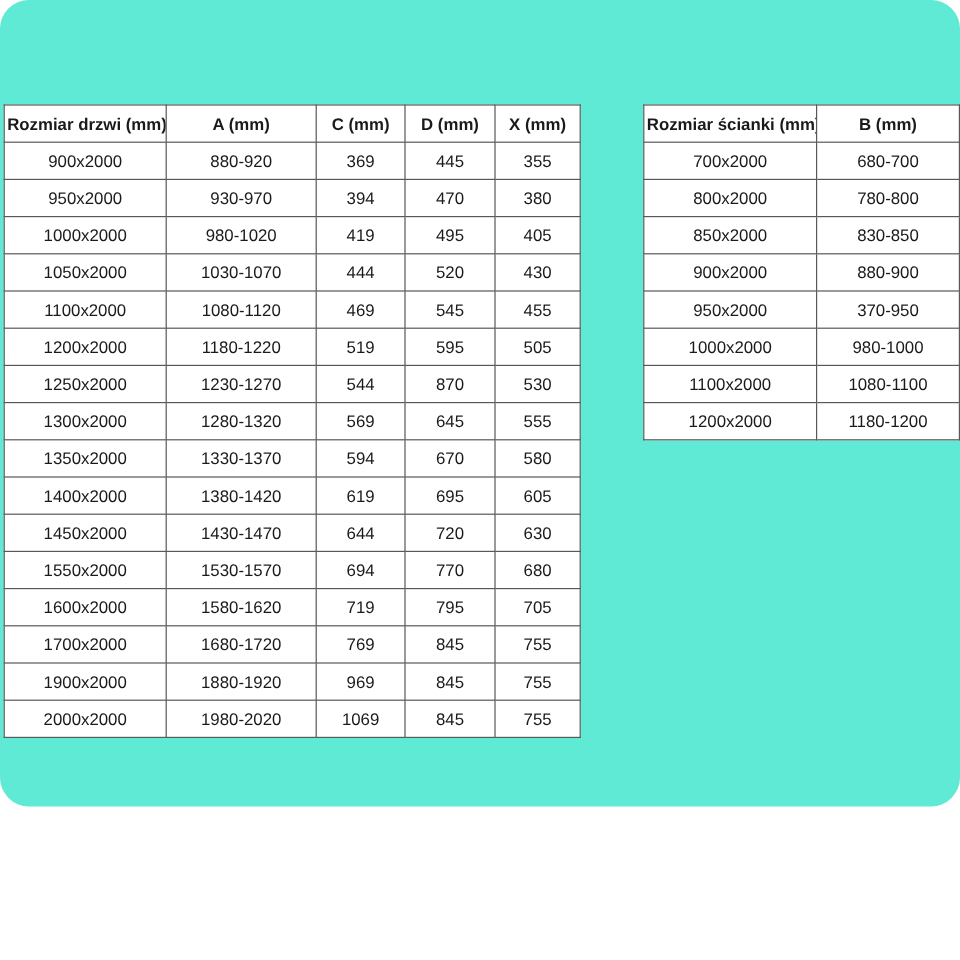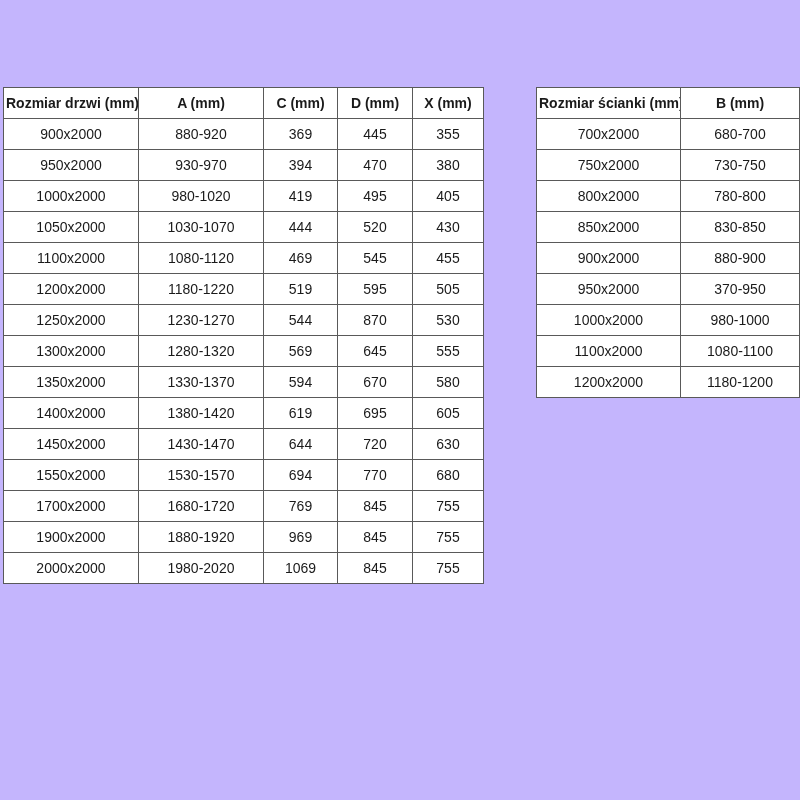--- a/index.html
+++ b/index.html
@@ -5,23 +5,24 @@
   * { margin: 0; padding: 0; box-sizing: border-box; }
   html, body {
     width: 800px;
     height: 800px;
     background: #ffffff;
     font-family: "Liberation Sans", sans-serif;
   }
   .page {
     position: relative;
     width: 800px;
-    height: 800px;
-    background: #c4b5fd;
+    height: 672px;
+    background: #5eead4;
     overflow: hidden;
+    border-radius: 24px;
   }
   table.spec-table {
     position: absolute;
     border-collapse: collapse;
     table-layout: fixed;
     background: #ffffff;
   }
   table.doors { left: 3px; top: 87px; width: 480px; }
   table.walls { left: 536px; top: 87px; width: 263px; }
   .spec-table th, .spec-table td {
@@ -138,20 +139,27 @@
           <td>630</td>
         </tr>
         <tr>
           <td>1550x2000</td>
           <td>1530-1570</td>
           <td>694</td>
           <td>770</td>
           <td>680</td>
         </tr>
         <tr>
+          <td>1600x2000</td>
+          <td>1580-1620</td>
+          <td>719</td>
+          <td>795</td>
+          <td>705</td>
+        </tr>
+        <tr>
           <td>1700x2000</td>
           <td>1680-1720</td>
           <td>769</td>
           <td>845</td>
           <td>755</td>
         </tr>
         <tr>
           <td>1900x2000</td>
           <td>1880-1920</td>
           <td>969</td>
@@ -178,24 +186,20 @@
           <th>Rozmiar ścianki (mm)</th>
           <th>B (mm)</th>
         </tr>
       </thead>
       <tbody>
         <tr>
           <td>700x2000</td>
           <td>680-700</td>
         </tr>
         <tr>
-          <td>750x2000</td>
-          <td>730-750</td>
-        </tr>
-        <tr>
           <td>800x2000</td>
           <td>780-800</td>
         </tr>
         <tr>
           <td>850x2000</td>
           <td>830-850</td>
         </tr>
         <tr>
           <td>900x2000</td>
           <td>880-900</td>

